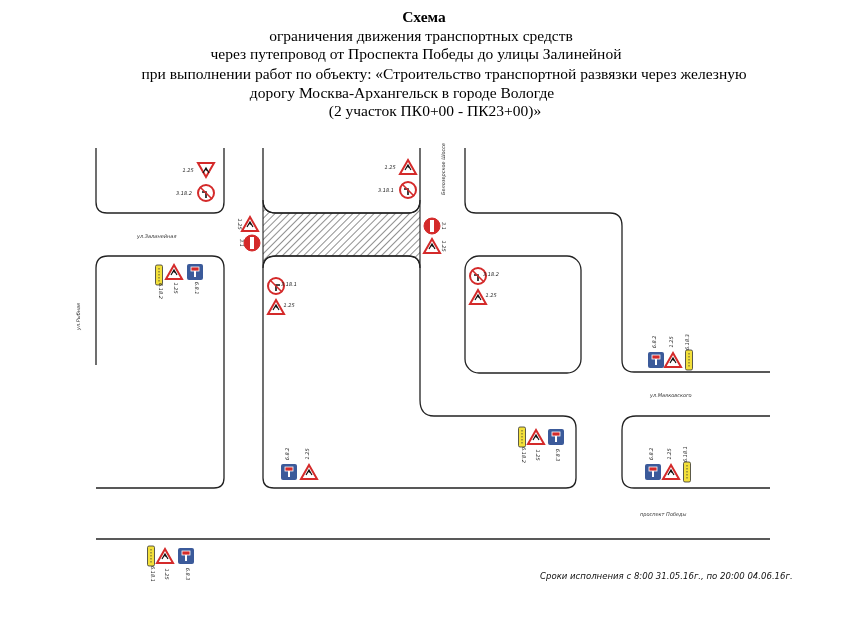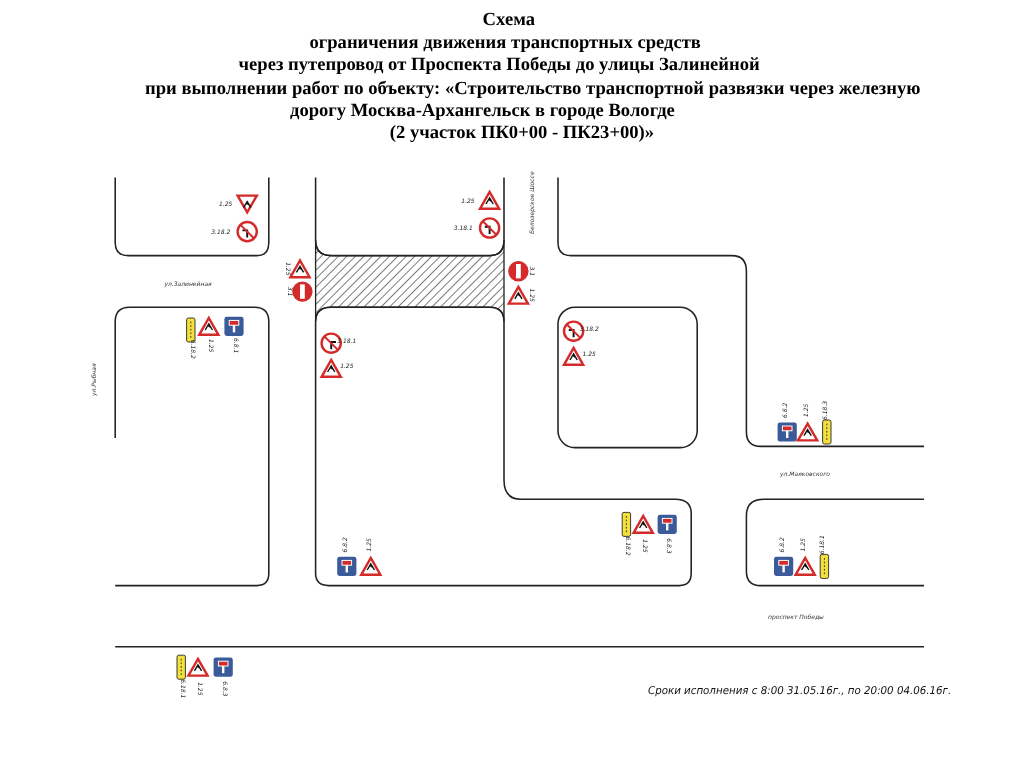--- a/index.html
+++ b/index.html
@@ -1,17 +1,17 @@
 <!DOCTYPE html>
 <html><head>
 <meta charset="utf-8">
 <style>
   html,body{margin:0;padding:0;background:#fff;}
   body{width:842px;height:631px;position:relative;overflow:hidden;font-family:"Liberation Serif",serif;color:#000;}
-  .title{position:absolute;left:0;width:842px;text-align:center;font-size:15.5px;line-height:18px;font-weight:bold;}
+  .title{position:absolute;left:0;width:842px;text-align:center;font-size:15.5px;line-height:18px;}
   .t0{top:8px;font-weight:bold;left:3px;}
   .t1{top:27px;left:0;}
   .t2{top:45px;left:-5px;}
   .t3{top:65px;left:23px;}
   .t4{top:84px;left:-19px;}
   .t5{top:102px;left:14px;}
   svg#map{position:absolute;left:0;top:0;}
   .road{fill:none;stroke:#222;stroke-width:1.3;}
   .lbl{font-family:"DejaVu Sans",sans-serif;font-size:5px;font-style:italic;fill:#333;}
   .code{font-family:"DejaVu Sans",sans-serif;font-size:5px;font-style:italic;fill:#222;}

